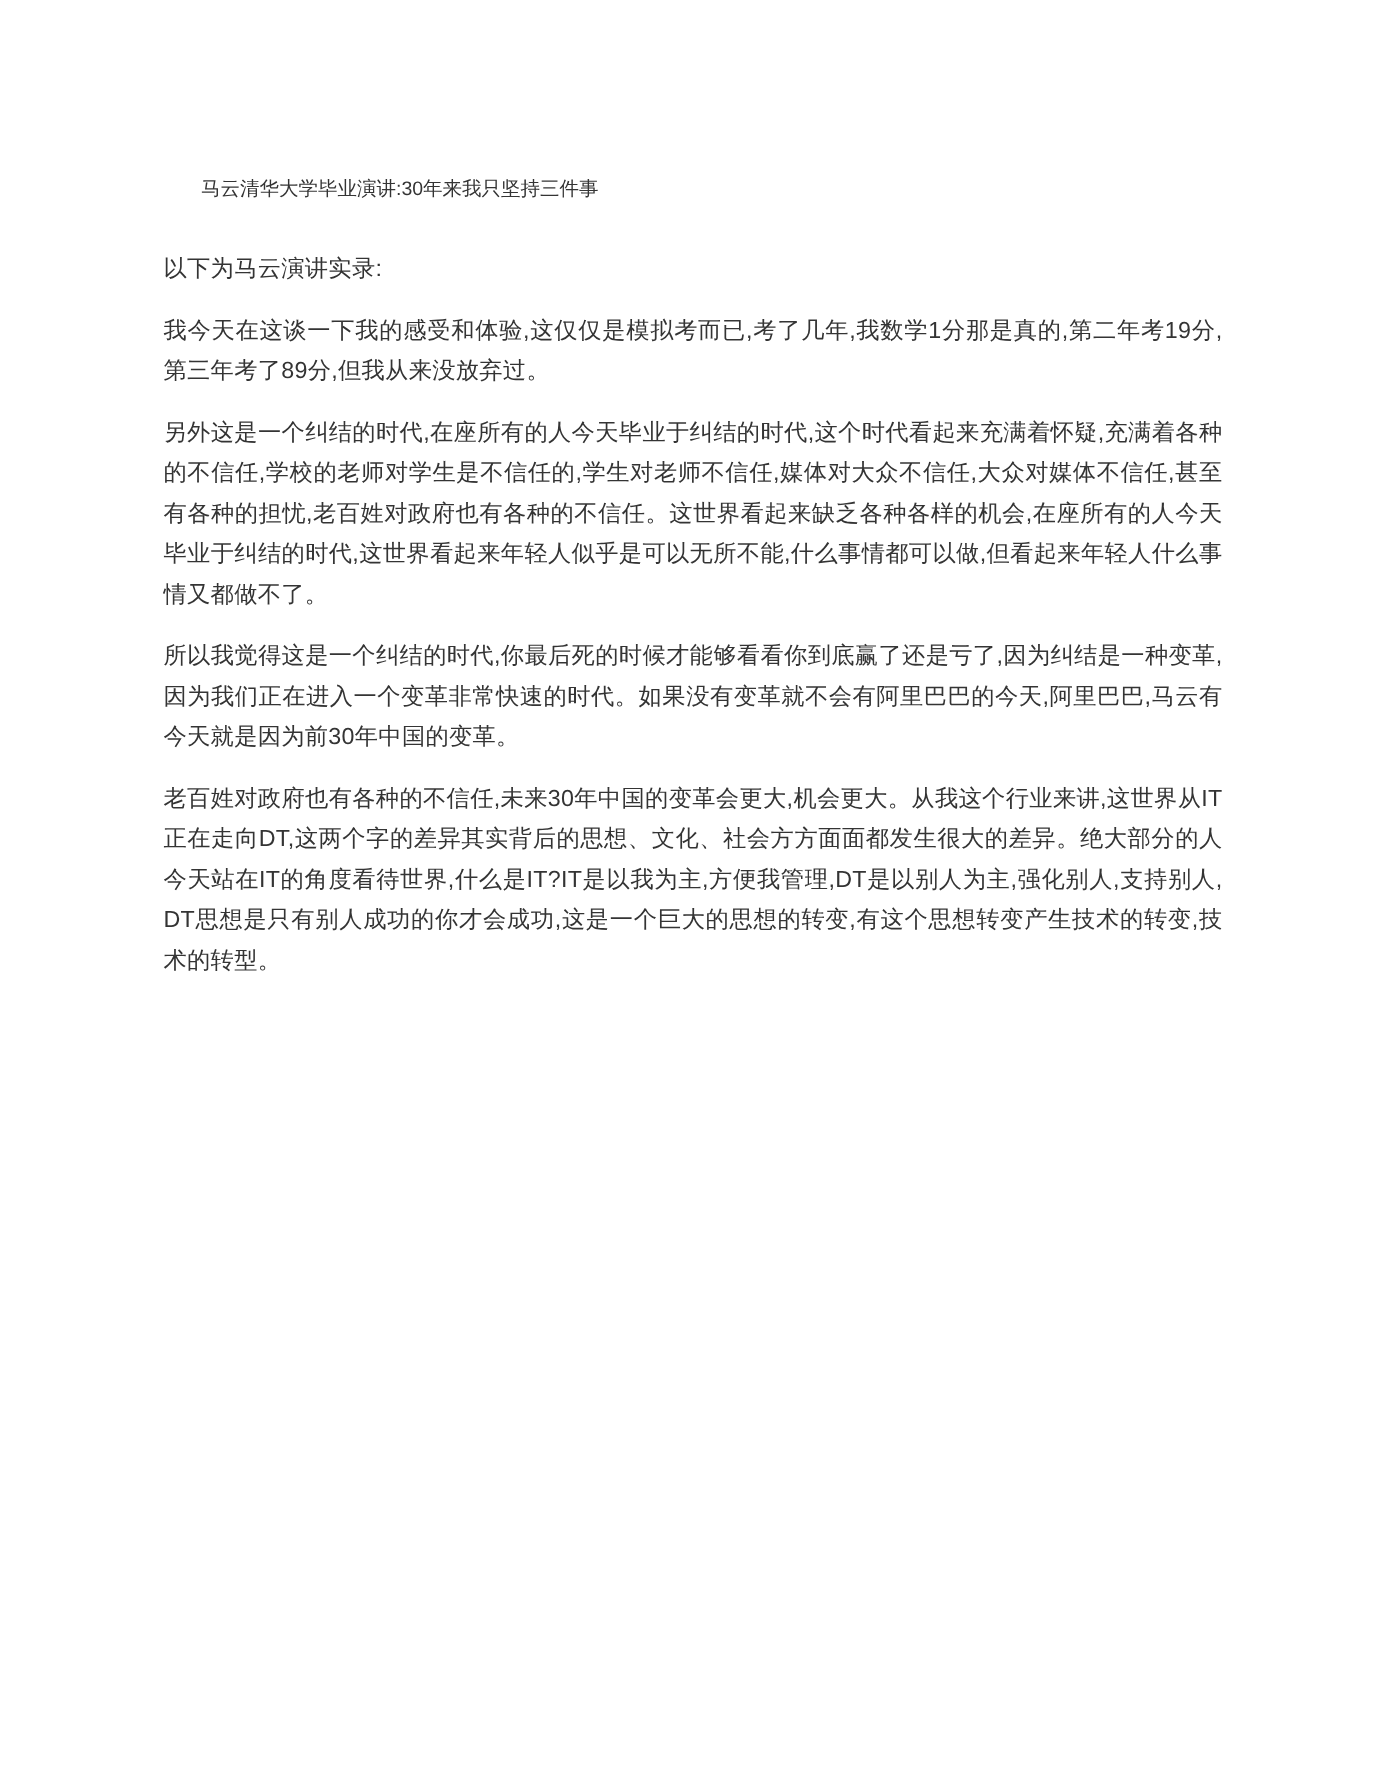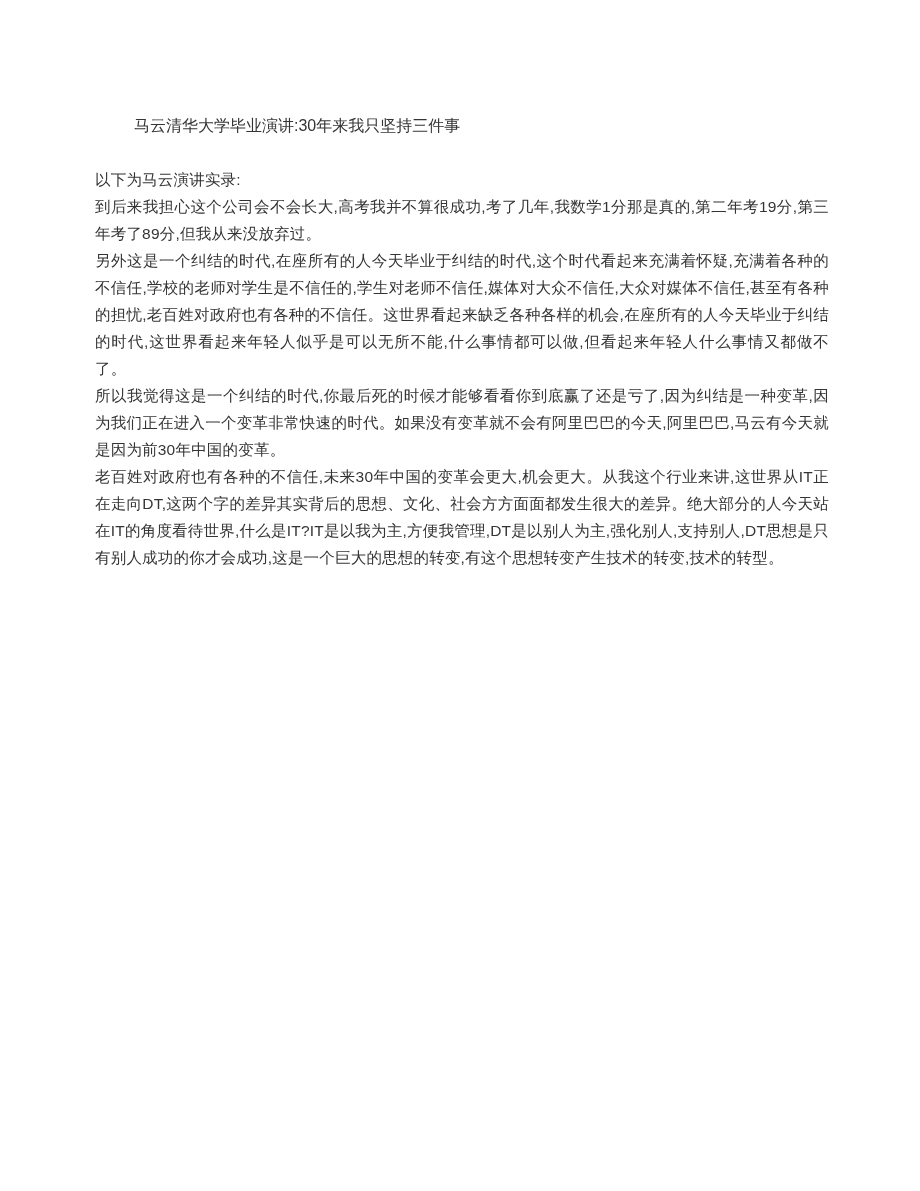--- a/index.html
+++ b/index.html
@@ -16,43 +16,43 @@
       font-family: "Liberation Sans", "DejaVu Sans", sans-serif;
     }
     .content {
       position: absolute;
       left: 95px;
       top: 112px;
       width: 734px;
       color: #343434;
     }
     .doc-title {
-      font-size: 16px;
+      font-size: 13px;
       font-weight: 400;
       line-height: 27px;
       margin: 0 0 27px 0;
       text-indent: 39px;
       white-space: nowrap;
     }
     .doc-body p {
-      margin: 0;
+      margin: 14px;
       font-size: 15.5px;
       line-height: 27px;
       text-align: justify;
       letter-spacing: 0.2px;
       word-break: break-all;
     }
   </style>
 </head>
 <body>
 
 <div class="page">
   <div class="content">
     <div class="doc-title">马云清华大学毕业演讲:30年来我只坚持三件事</div>
     <div class="doc-body" id="doc-body">
         <p>以下为马云演讲实录:</p>
-        <p>到后来我担心这个公司会不会长大,高考我并不算很成功,考了几年,我数学1分那是真的,第二年考19分,第三年考了89分,但我从来没放弃过。</p>
+        <p>我今天在这谈一下我的感受和体验,这仅仅是模拟考而已,考了几年,我数学1分那是真的,第二年考19分,第三年考了89分,但我从来没放弃过。</p>
         <p>另外这是一个纠结的时代,在座所有的人今天毕业于纠结的时代,这个时代看起来充满着怀疑,充满着各种的不信任,学校的老师对学生是不信任的,学生对老师不信任,媒体对大众不信任,大众对媒体不信任,甚至有各种的担忧,老百姓对政府也有各种的不信任。这世界看起来缺乏各种各样的机会,在座所有的人今天毕业于纠结的时代,这世界看起来年轻人似乎是可以无所不能,什么事情都可以做,但看起来年轻人什么事情又都做不了。</p>
         <p>所以我觉得这是一个纠结的时代,你最后死的时候才能够看看你到底赢了还是亏了,因为纠结是一种变革,因为我们正在进入一个变革非常快速的时代。如果没有变革就不会有阿里巴巴的今天,阿里巴巴,马云有今天就是因为前30年中国的变革。</p>
         <p>老百姓对政府也有各种的不信任,未来30年中国的变革会更大,机会更大。从我这个行业来讲,这世界从IT正在走向DT,这两个字的差异其实背后的思想、文化、社会方方面面都发生很大的差异。绝大部分的人今天站在IT的角度看待世界,什么是IT?IT是以我为主,方便我管理,DT是以别人为主,强化别人,支持别人,DT思想是只有别人成功的你才会成功,这是一个巨大的思想的转变,有这个思想转变产生技术的转变,技术的转型。</p>
       </div>
   </div>
 </div>
 
 </body></html>

